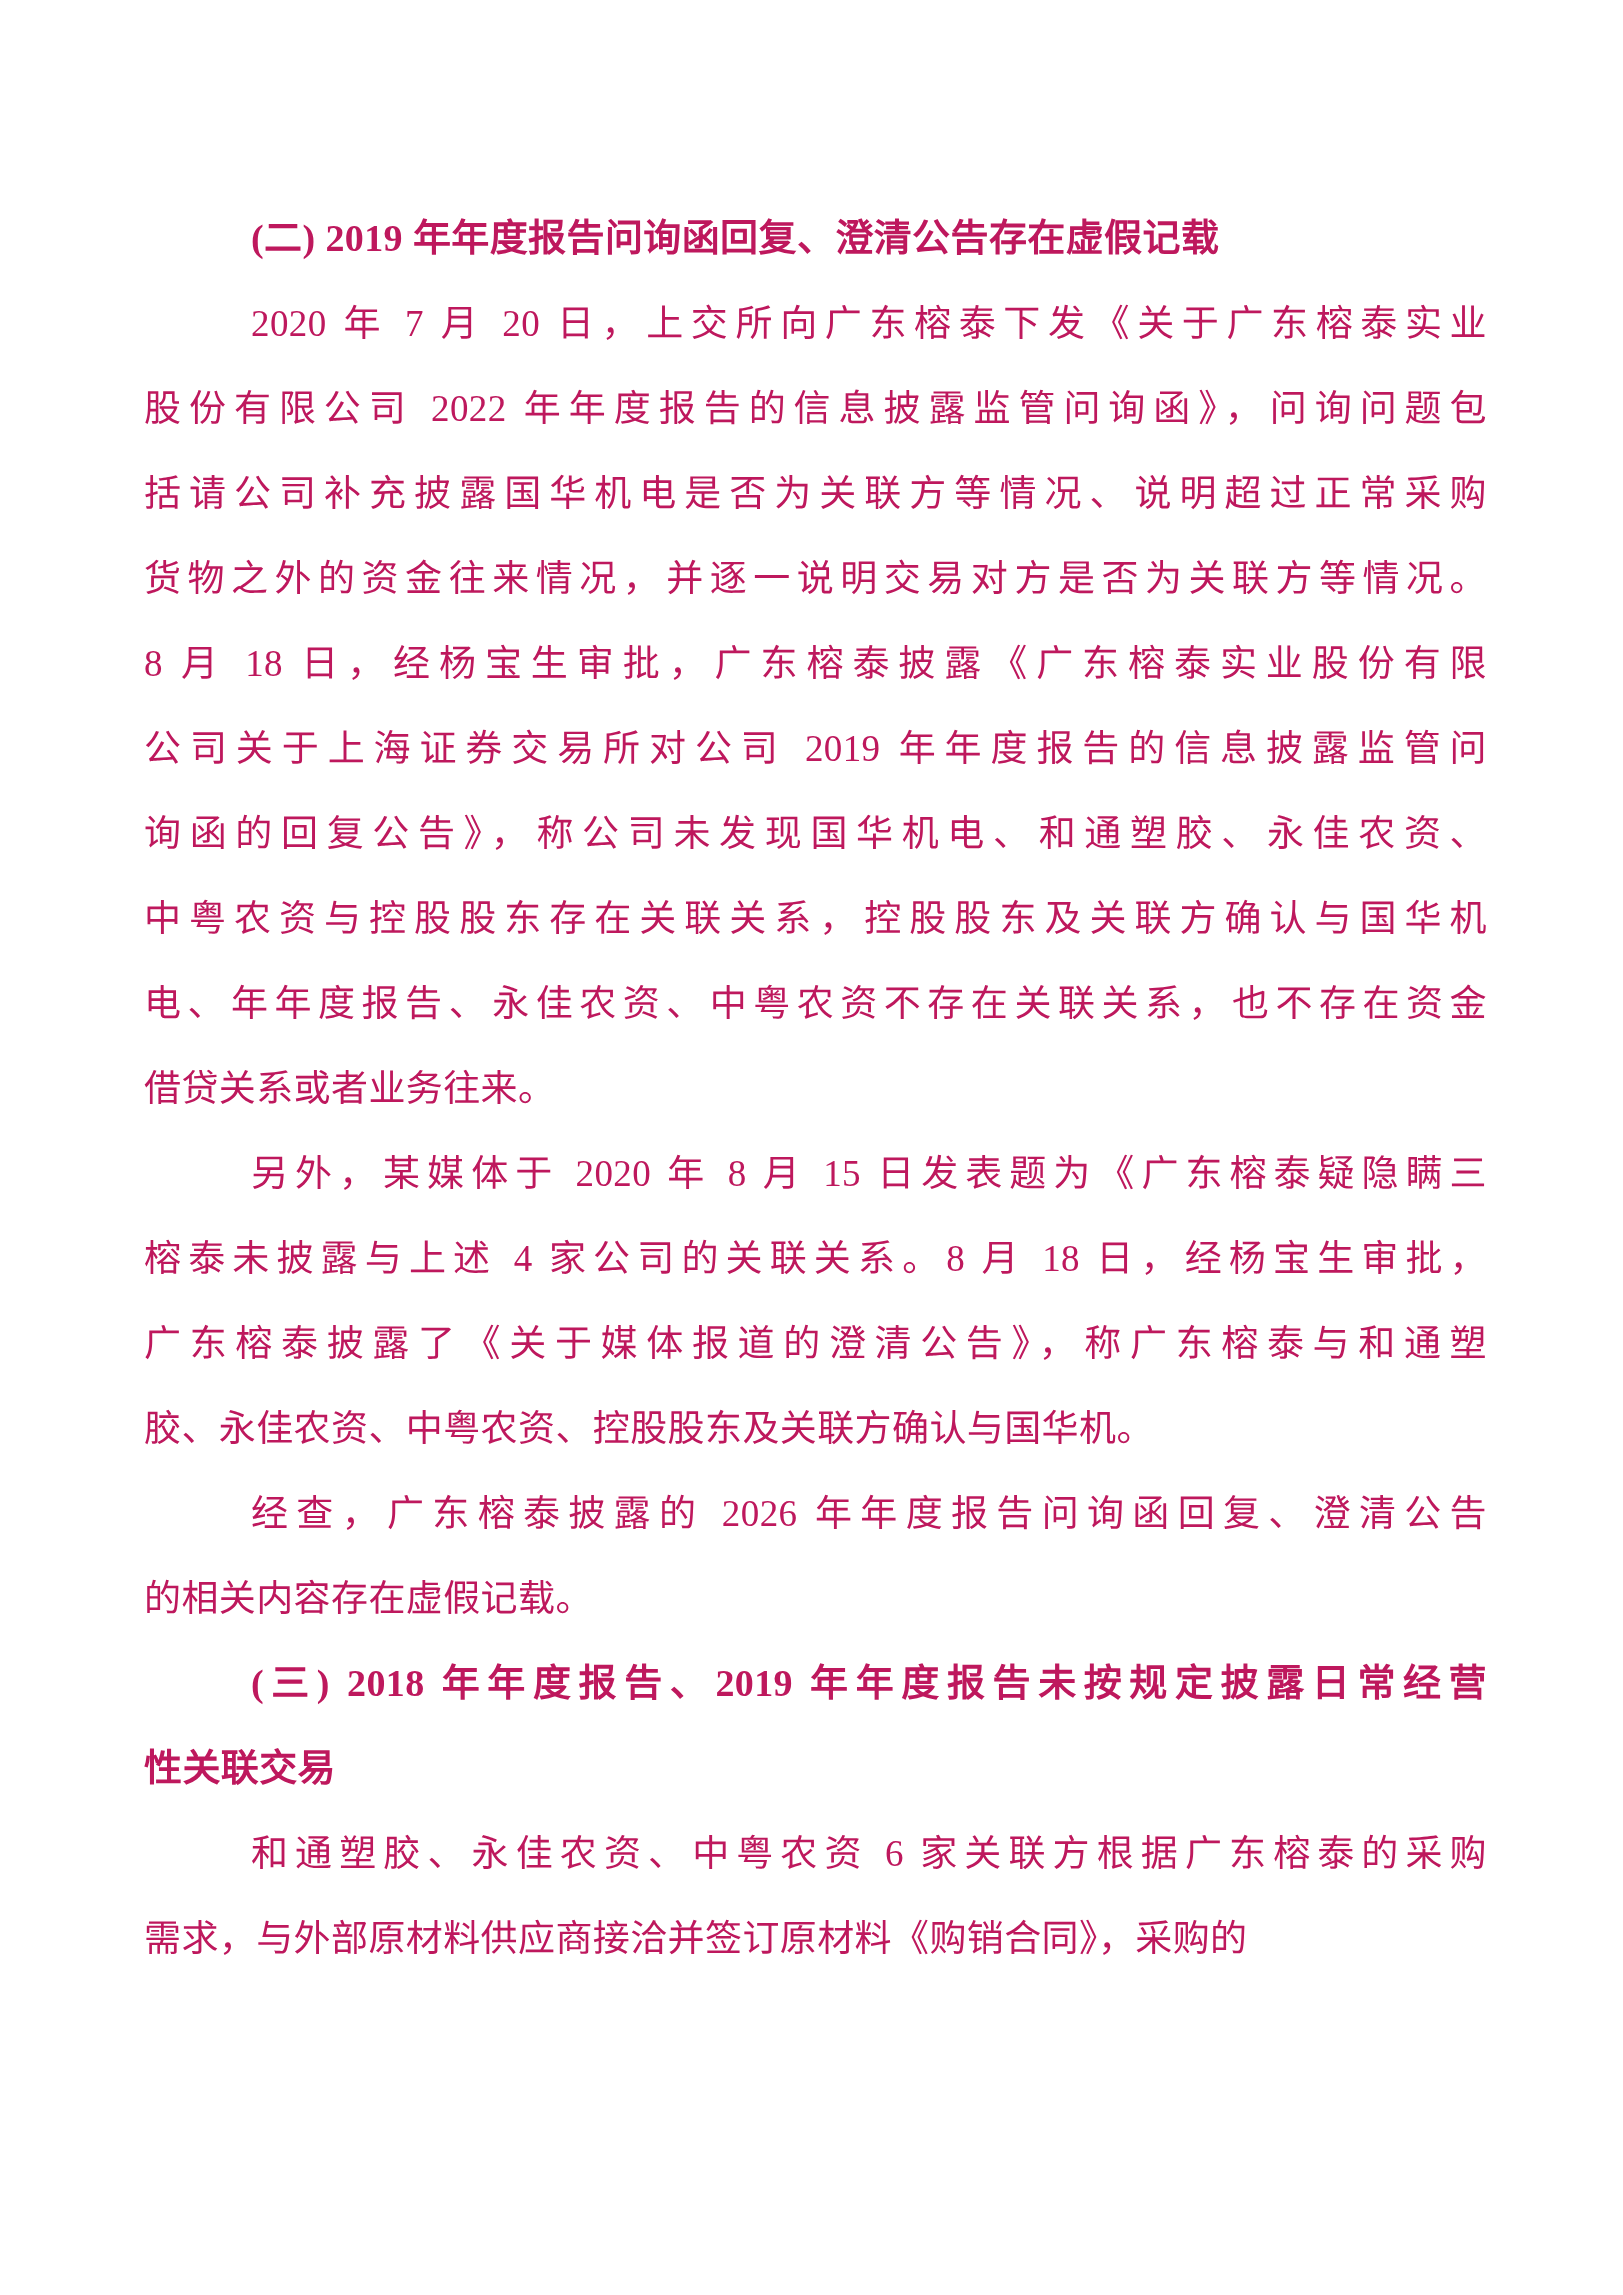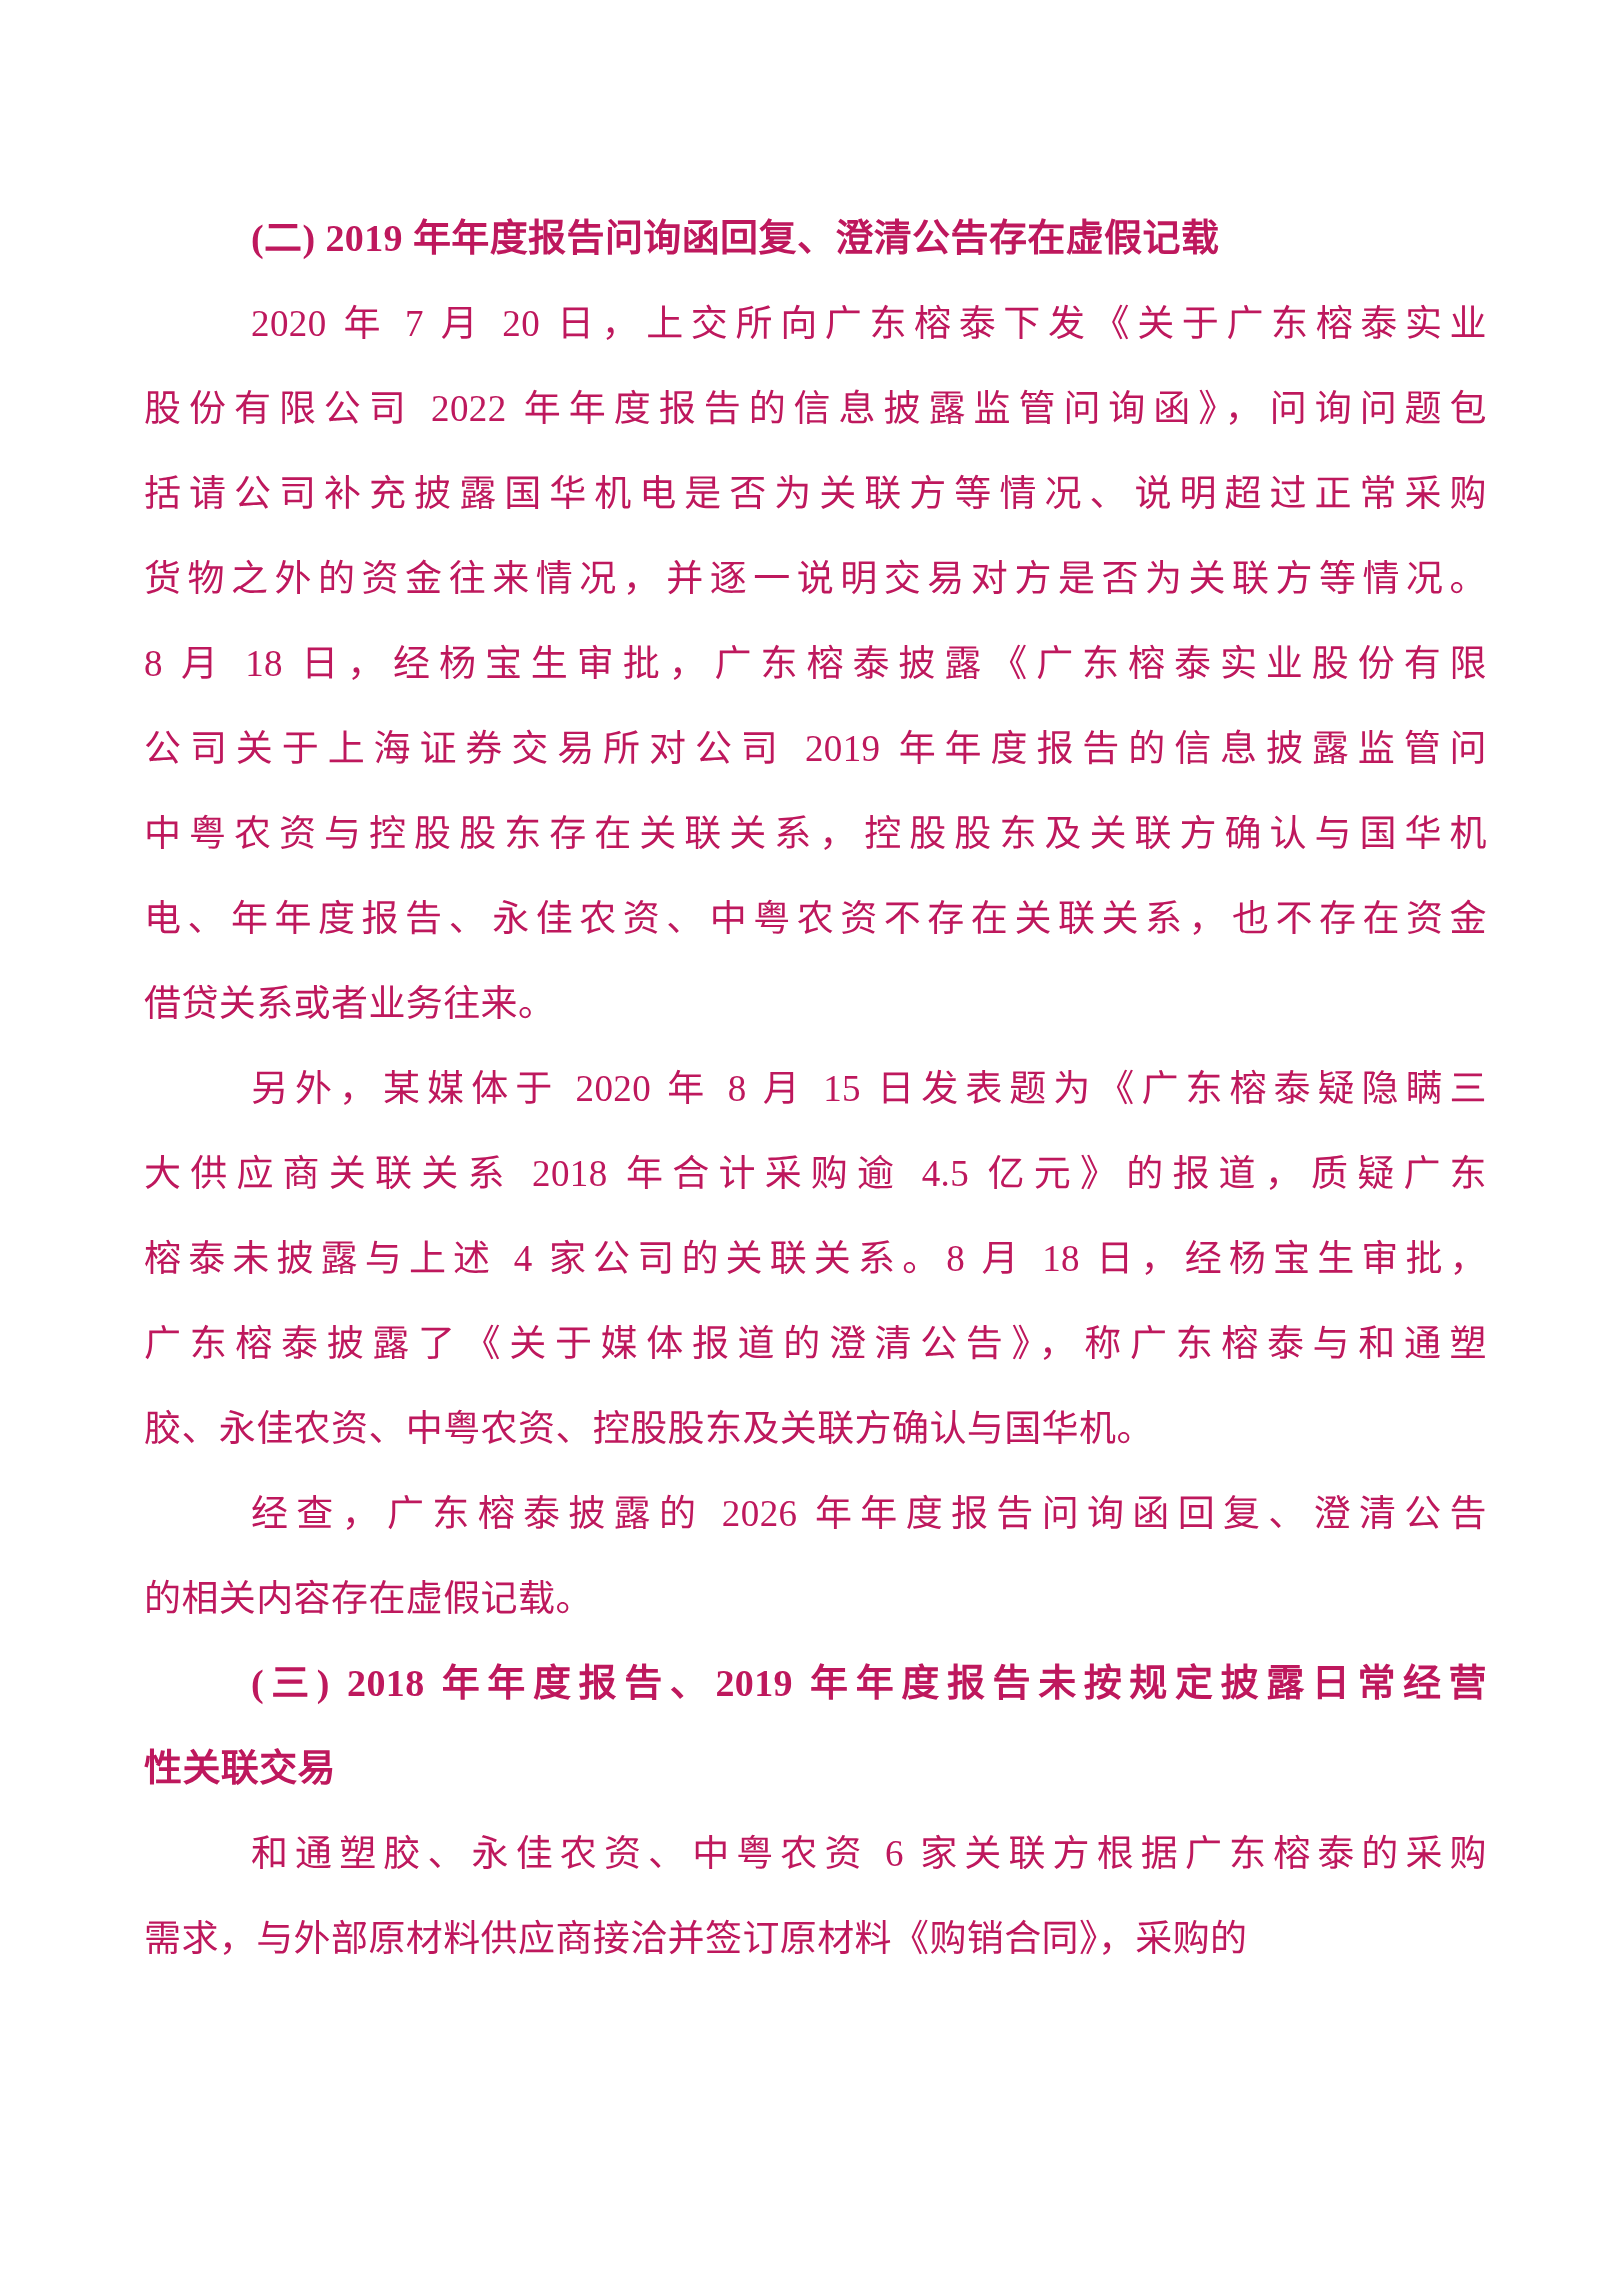--- a/index.html
+++ b/index.html
@@ -43,25 +43,25 @@
 <body>
 
 <div class="document-page">
     <div class="line heading indent">(二) 2019 年年度报告问询函回复、澄清公告存在虚假记载</div>
     <div class="line indent justify">2020 年 7 月 20 日，上交所向广东榕泰下发《关于广东榕泰实业</div>
     <div class="line justify">股份有限公司 2022 年年度报告的信息披露监管问询函》，问询问题包</div>
     <div class="line justify">括请公司补充披露国华机电是否为关联方等情况、说明超过正常采购</div>
     <div class="line justify">货物之外的资金往来情况，并逐一说明交易对方是否为关联方等情况。</div>
     <div class="line justify">8 月 18 日，经杨宝生审批，广东榕泰披露《广东榕泰实业股份有限</div>
     <div class="line justify">公司关于上海证券交易所对公司 2019 年年度报告的信息披露监管问</div>
+    <div class="line justify">询函的回复公告》，称公司未发现国华机电、和通塑胶、永佳农资、</div>
     <div class="line justify">中粤农资与控股股东存在关联关系，控股股东及关联方确认与国华机</div>
     <div class="line justify">电、年年度报告、永佳农资、中粤农资不存在关联关系，也不存在资金</div>
     <div class="line">借贷关系或者业务往来。</div>
     <div class="line indent justify">另外，某媒体于 2020 年 8 月 15 日发表题为《广东榕泰疑隐瞒三</div>
-    <div class="line justify">大供应商关联关系 2018 年合计采购逾 4.5 亿元》的报道，质疑广东</div>
     <div class="line justify">榕泰未披露与上述 4 家公司的关联关系。8 月 18 日，经杨宝生审批，</div>
     <div class="line justify">广东榕泰披露了《关于媒体报道的澄清公告》，称广东榕泰与和通塑</div>
     <div class="line">胶、永佳农资、中粤农资、控股股东及关联方确认与国华机。</div>
     <div class="line indent justify">经查，广东榕泰披露的 2026 年年度报告问询函回复、澄清公告</div>
     <div class="line">的相关内容存在虚假记载。</div>
     <div class="line heading indent justify">(三) 2018 年年度报告、2019 年年度报告未按规定披露日常经营</div>
     <div class="line heading">性关联交易</div>
     <div class="line indent justify">和通塑胶、永佳农资、中粤农资 6 家关联方根据广东榕泰的采购</div>
     <div class="line">需求，与外部原材料供应商接洽并签订原材料《购销合同》，采购的</div>
   </div>

